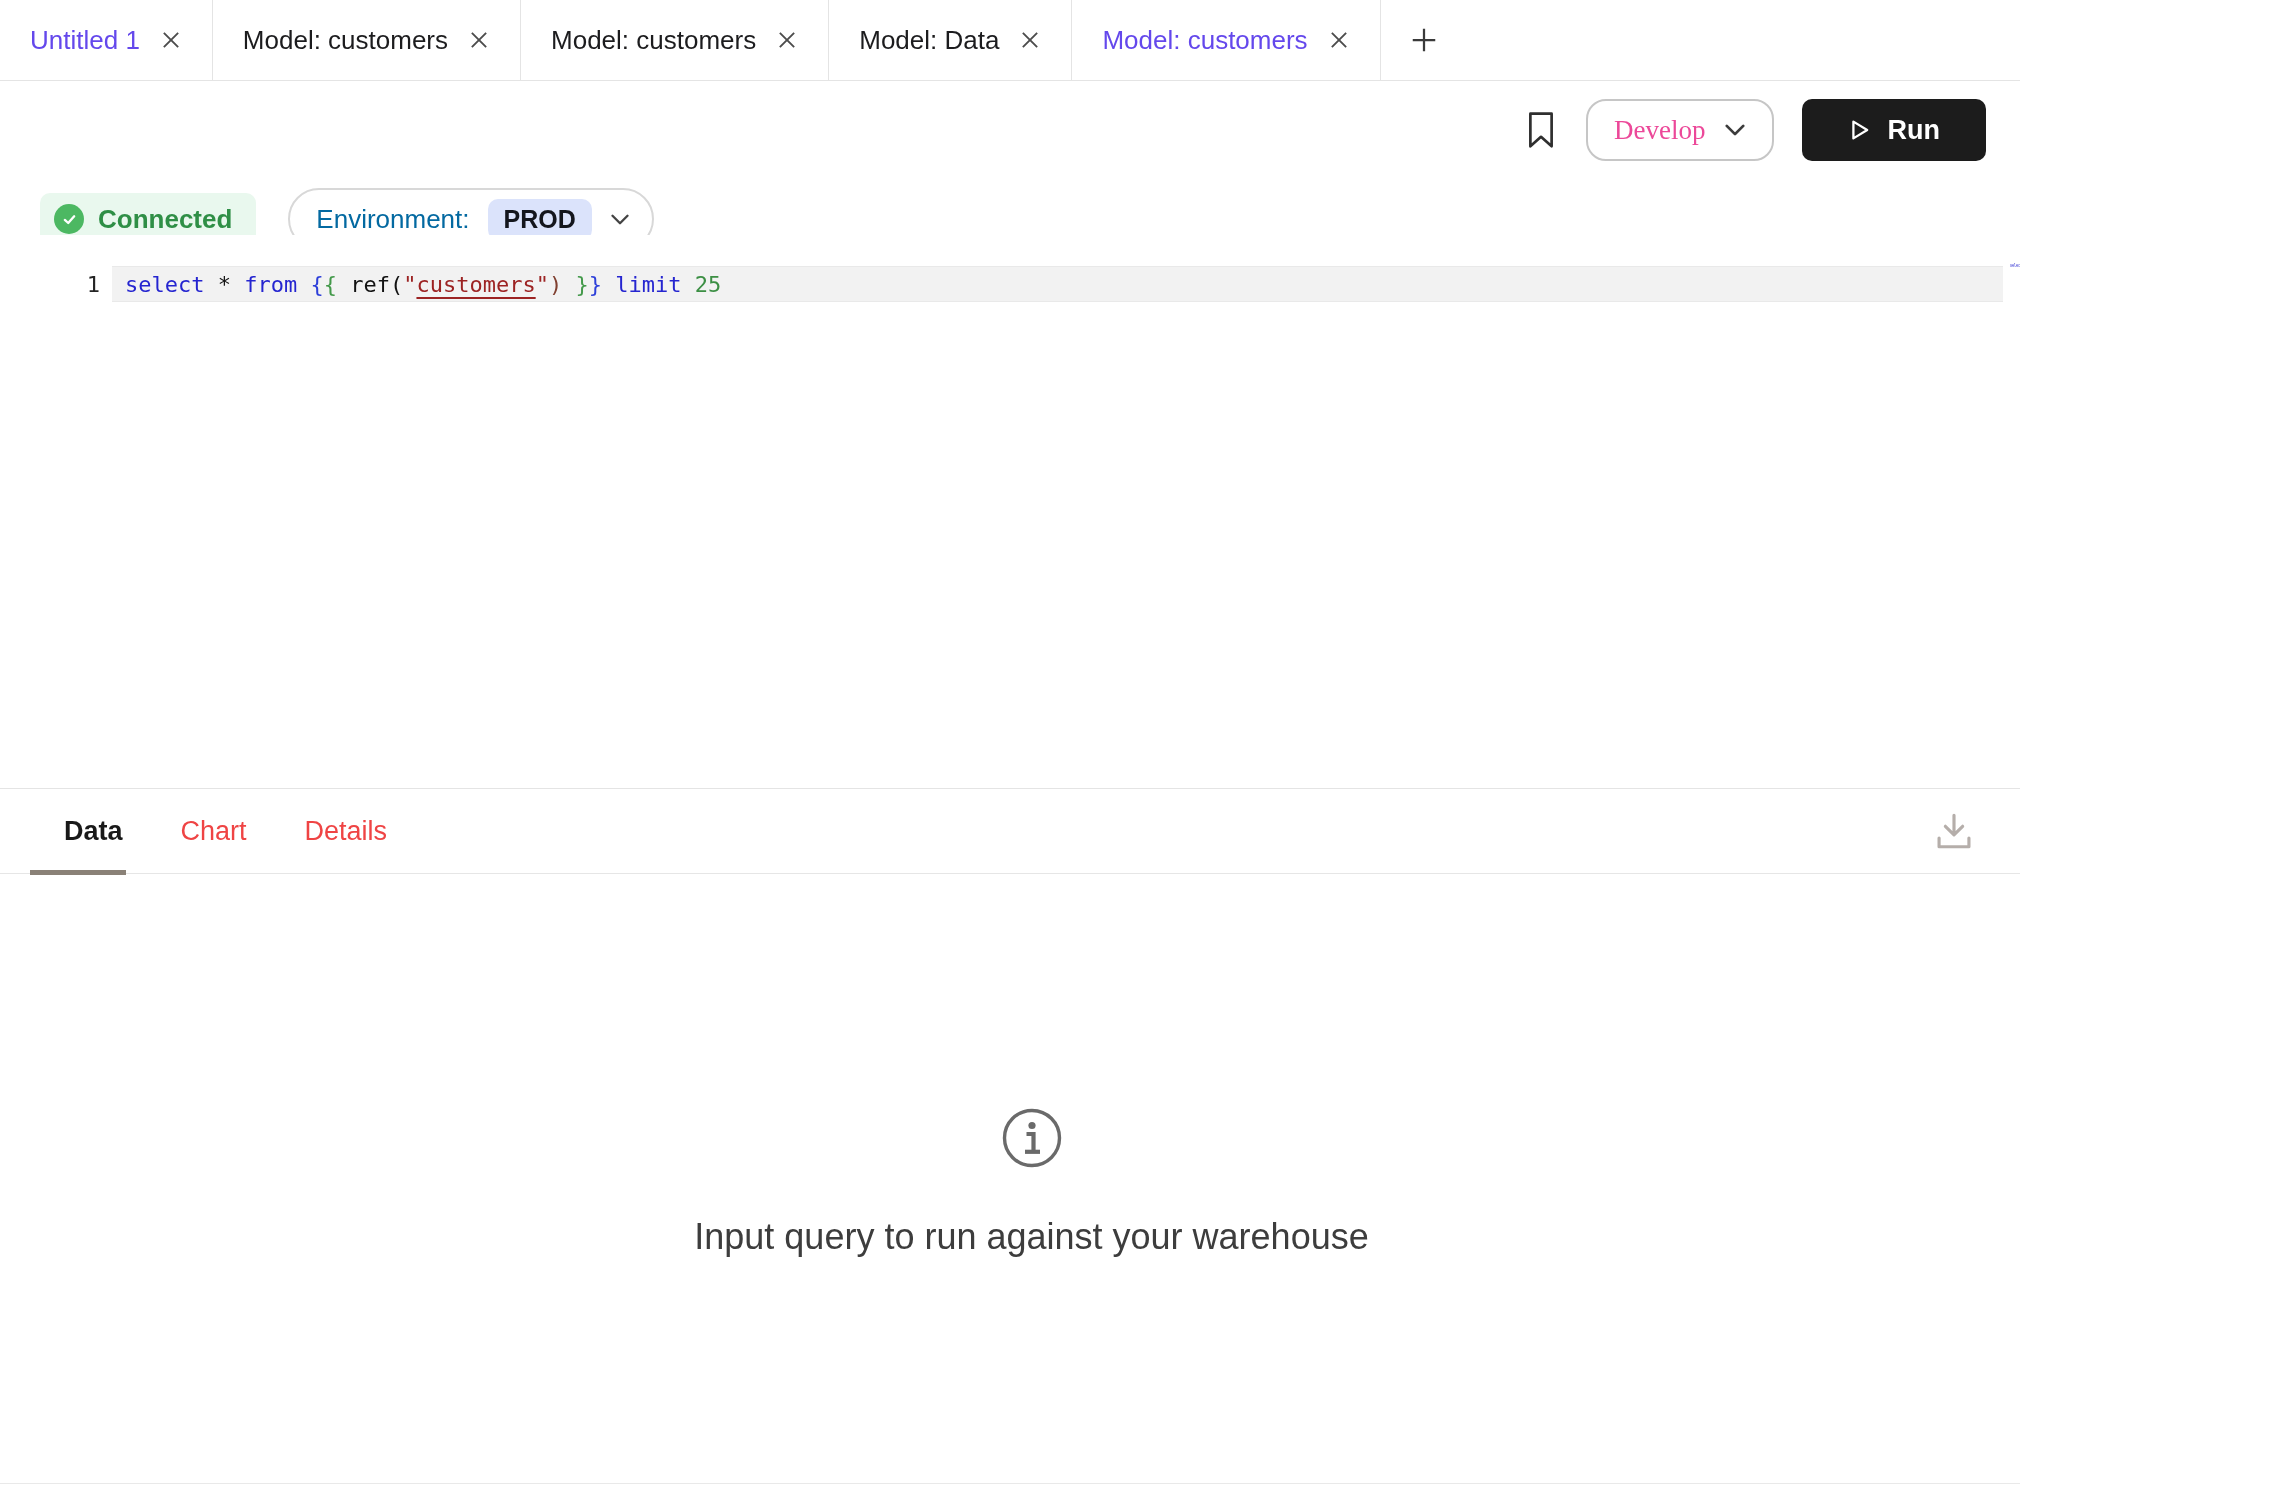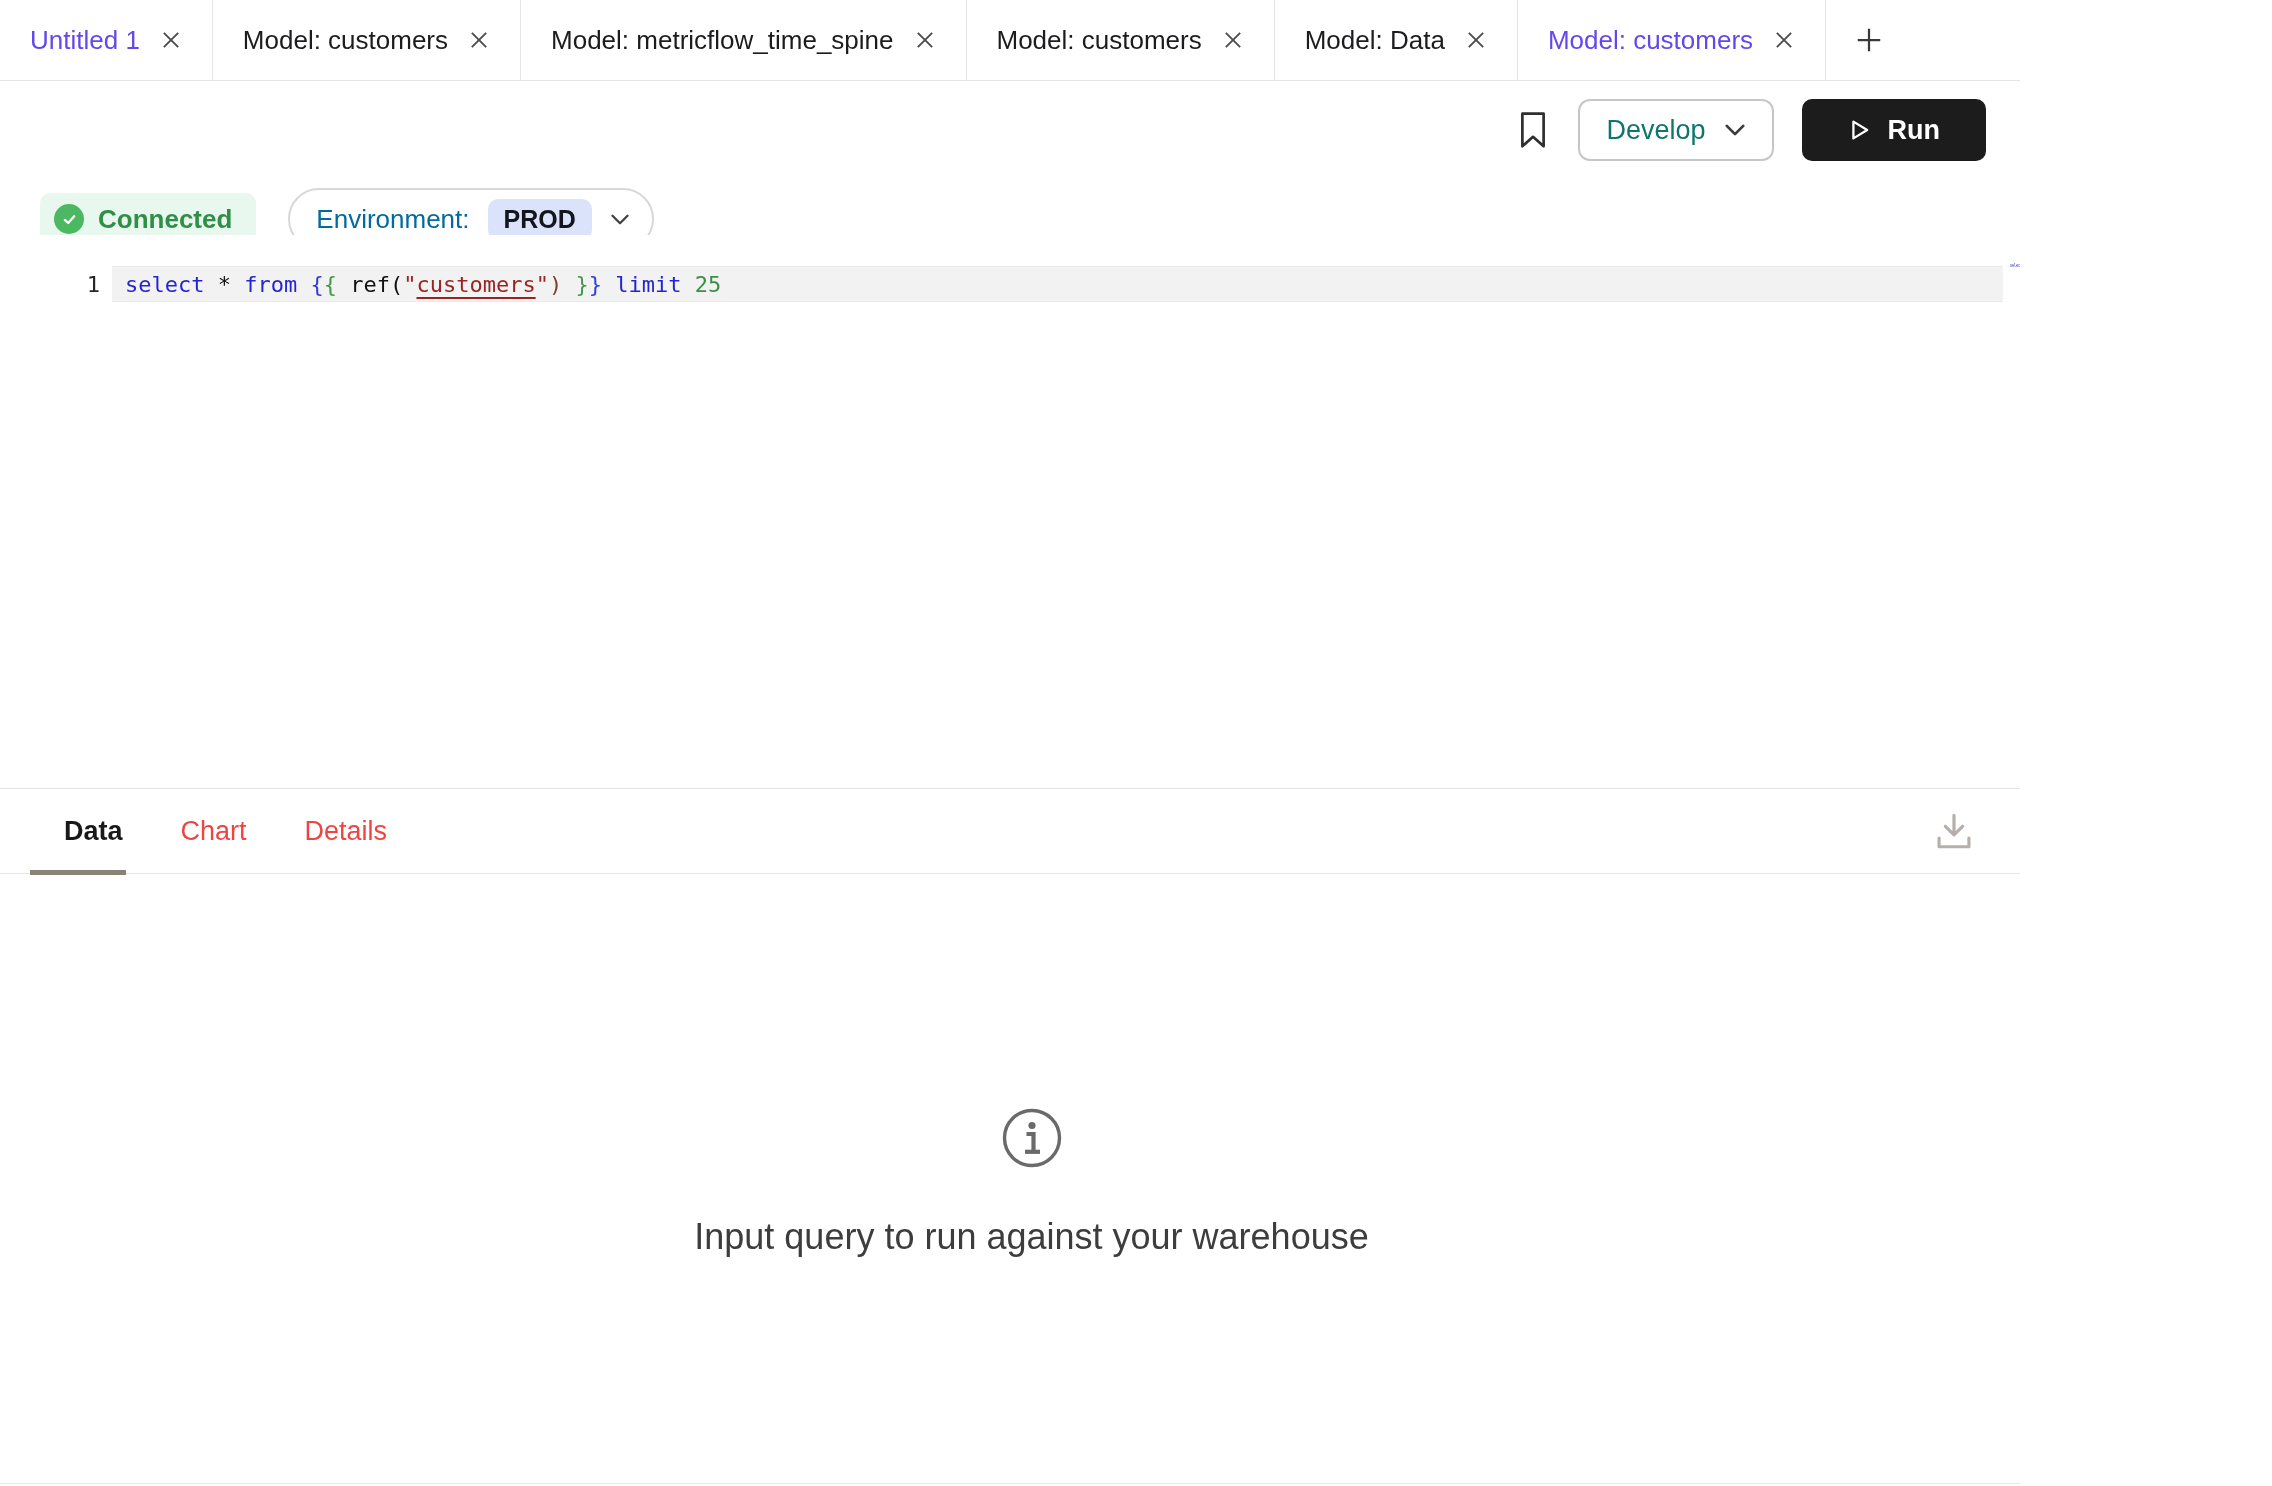--- a/index.html
+++ b/index.html
@@ -14,23 +14,23 @@
   .tab .tab-label{color:#1c1c1e;}
   .tab.highlighted .tab-label{color:#6448ec;}
   .tab-close{display:flex;align-items:center;}
   .tab-close svg{width:22px;height:22px;}
   .tab-add{display:flex;align-items:center;padding:0 28px;cursor:pointer;}
 
   
   .toolbar{position:absolute;top:81px;left:0;right:0;height:98px;display:flex;align-items:center;
            justify-content:flex-end;gap:28px;padding-right:34px;box-sizing:border-box;background:#fff;}
   .bookmark-btn{display:flex;align-items:center;cursor:pointer;}
-  .develop-btn{height:62px;padding:0 26px;border:2px solid #c6c6c6;border-radius:12px;background:#fff;
-               font-size:27px;color:#0f766e;display:flex;align-items:center;gap:18px;cursor:pointer;
-               font-family:Liberation Sans, sans-serif;}
+  .develop-btn{height:62px;padding:0 26px;border:2px solid #c6c6c6;border-radius:20px;background:#fff;
+               font-size:27px;color:#ec4899;display:flex;align-items:center;gap:18px;cursor:pointer;
+               font-family:Liberation Serif, serif;}
   .run-btn{height:62px;padding:0 46px;background:#1c1c1c;border:none;border-radius:10px;color:#fff;
            font-size:27px;font-weight:600;display:flex;align-items:center;gap:16px;cursor:pointer;
            font-family:"Liberation Sans",sans-serif;}
 
   
   .status-row{position:absolute;top:188px;left:40px;display:flex;align-items:center;gap:32px;}
   .connected-badge{background:#e9f8ee;border-radius:10px;height:52px;padding:0 24px 0 14px;
                    display:flex;align-items:center;gap:14px;}
   .check-circle{width:30px;height:30px;border-radius:50%;background:#4cb862;display:flex;
                 align-items:center;justify-content:center;}
@@ -90,28 +90,20 @@
     </div>
     <div class="tab">
       <span class="tab-label">Model: customers</span>
       <span class="tab-close">
         <svg viewBox="0 0 20 20">
             <path d="M3.5 3.5 L16.5 16.5 M16.5 3.5 L3.5 16.5" stroke="#4c4c4c" stroke-width="1.7" fill="none"></path>
           </svg>
       </span>
     </div>
     <div class="tab">
-      <span class="tab-label">Model: metricflow_time_spine</span>
-      <span class="tab-close">
-        <svg viewBox="0 0 20 20">
-            <path d="M3.5 3.5 L16.5 16.5 M16.5 3.5 L3.5 16.5" stroke="#4c4c4c" stroke-width="1.7" fill="none"></path>
-          </svg>
-      </span>
-    </div>
-    <div class="tab">
       <span class="tab-label">Model: customers</span>
       <span class="tab-close">
         <svg viewBox="0 0 20 20">
             <path d="M3.5 3.5 L16.5 16.5 M16.5 3.5 L3.5 16.5" stroke="#4c4c4c" stroke-width="1.7" fill="none"></path>
           </svg>
       </span>
     </div>
     <div class="tab">
       <span class="tab-label">Model: Data</span>
       <span class="tab-close">

